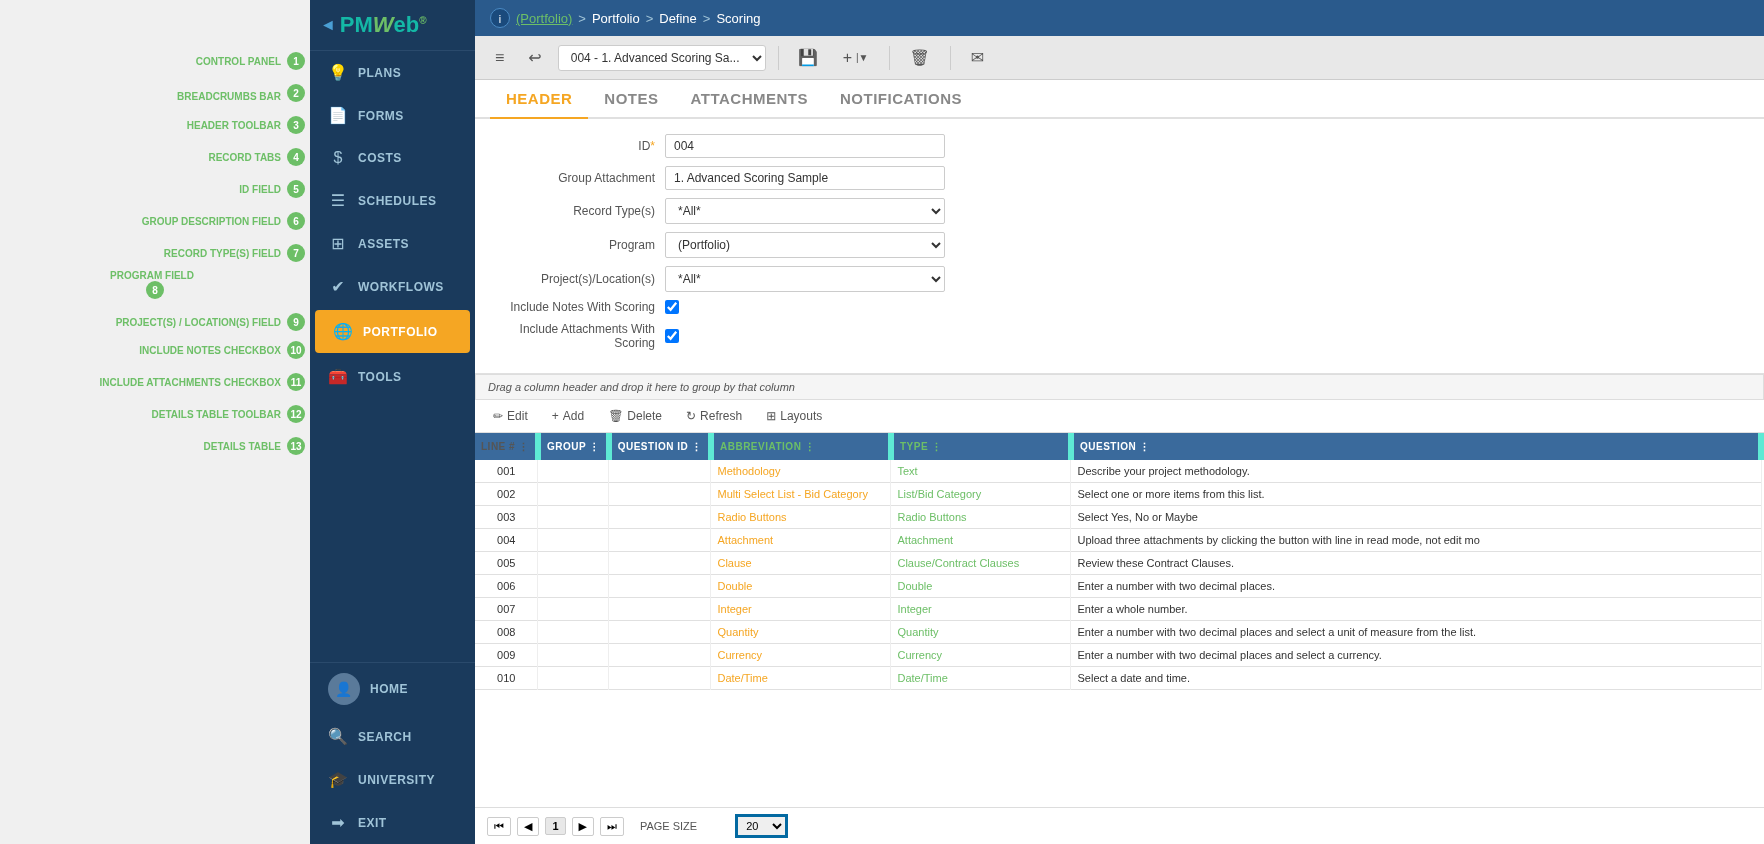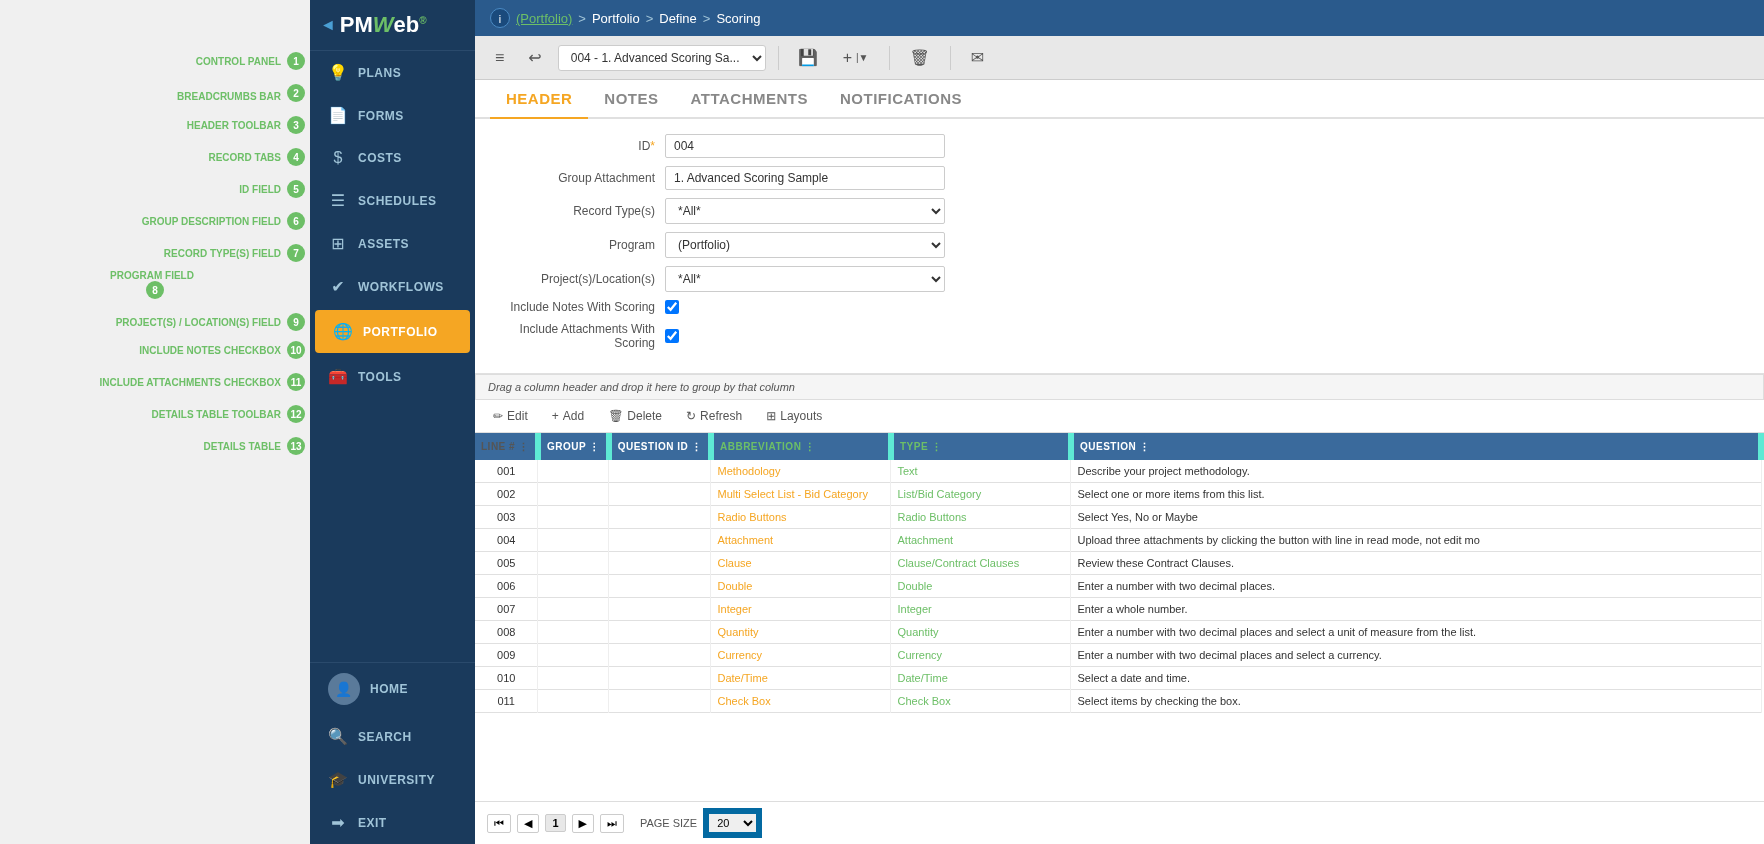--- a/index.html
+++ b/index.html
@@ -59,21 +59,21 @@
     .logo-arrow {
       color: #4a9fd4;
       font-size: 16px;
       margin-right: 4px;
     }
     .logo-text {
       color: white;
       font-size: 22px;
       font-weight: bold;
     }
-    .logo-text span { color: #ffffff; }
+    .logo-text span { color: #14b8a6; }
     .logo-reg { color: #6dbf67; font-size: 10px; vertical-align: super; }
     .sidebar-nav { flex: 1; }
     .nav-item {
       display: flex;
       align-items: center;
       padding: 12px 15px;
       color: #a0c4d8;
       cursor: pointer;
       border-left: 3px solid transparent;
       gap: 10px;
@@ -277,21 +277,21 @@
     }
     .page-btn {
       border: 1px solid #ccc;
       background: white;
       padding: 2px 6px;
       cursor: pointer;
       font-size: 11px;
       border-radius: 2px;
     }
     .page-btn.current { background: #e8e8e8; font-weight: bold; }
-    .page-size-select { border: 6px solid #0369a1; padding: 2px 4px; font-size: 11px; }
+    .page-size-select { border: 3px solid #0369a1; padding: 2px 4px; font-size: 11px; margin-left: 32px; }
   </style>
 </head>
 <body>
 
 <div class="annotation-panel">
   <div style="margin-bottom:12px;"></div>
 
   <div class="annotation-item" style="margin-top:42px;">
     <span class="annotation-label">CONTROL PANEL</span>
     <span class="annotation-badge">1</span>
@@ -604,28 +604,20 @@
       <td style="max-width:400px;overflow:hidden;white-space:nowrap;text-overflow:ellipsis;">Enter a number with two decimal places and select a currency.</td>
     </tr>
             <tr>
       <td class="col-line">010</td>
       <td class="col-group"></td>
       <td class="col-qid"></td>
       <td class="col-abbr"><span style="color:#f5a623;">Date/Time</span></td>
       <td class="col-type"><span style="color:#6dbf67;">Date/Time</span></td>
       <td style="max-width:400px;overflow:hidden;white-space:nowrap;text-overflow:ellipsis;">Select a date and time.</td>
     </tr>
-            <tr>
-      <td class="col-line">011</td>
-      <td class="col-group"></td>
-      <td class="col-qid"></td>
-      <td class="col-abbr"><span style="color:#f5a623;">Check Box</span></td>
-      <td class="col-type"><span style="color:#6dbf67;">Check Box</span></td>
-      <td style="max-width:400px;overflow:hidden;white-space:nowrap;text-overflow:ellipsis;">Select items by checking the box.</td>
-    </tr>
           </tbody>
       </table>
     </div>
 
     <div class="pagination-bar">
       <button class="page-btn">⏮</button>
       <button class="page-btn">◀</button>
       <button class="page-btn current">1</button>
       <button class="page-btn">▶</button>
       <button class="page-btn">⏭</button>

